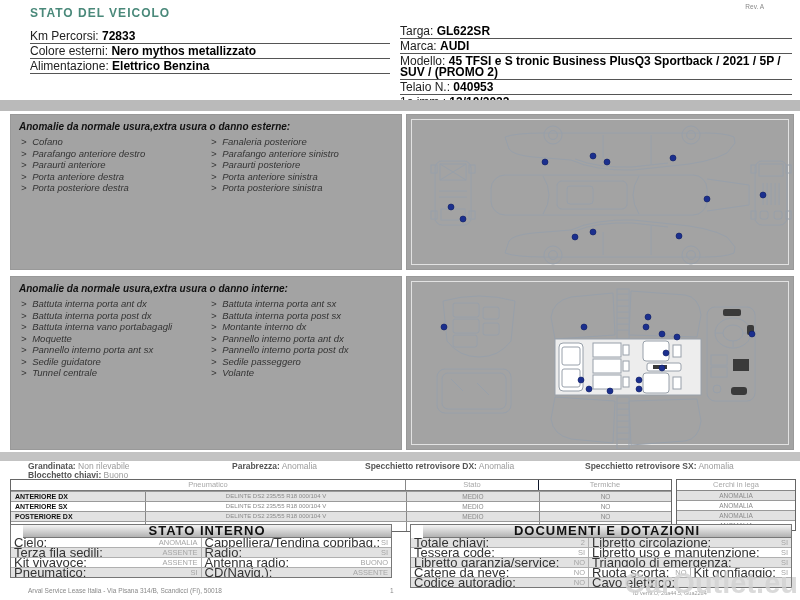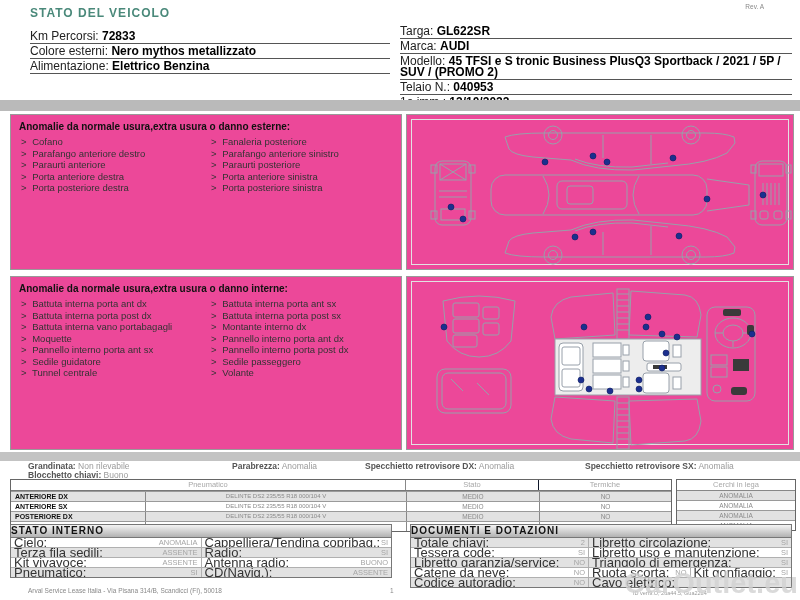--- a/index.html
+++ b/index.html
@@ -11,21 +11,21 @@
   #rev{right:36px;top:3px;font-size:6.5px;color:#888;}
   #hleft{left:30px;top:31px;width:360px;}
   #hright{left:400px;top:26px;width:392px;}
   .hfield{border-bottom:1px solid #555;padding-bottom:1px;margin-bottom:2px;font-size:12px;line-height:11px;color:#222;}
   .hfield b{color:#000;}
   
   .graybar{left:0;width:800px;background:#bababa;}
   #bar1{top:100px;height:11px;}
   #bar2{top:452px;height:9px;background:#c3c3c3;}
   
-  .panel{position:absolute;background:#ec4899;border:1px solid #999;}
+  .panel{position:absolute;background:#a3a3a3;border:1px solid #999;font-style:italic;}
   #ext-panel{left:10px;top:114px;width:390px;height:154px;}
   #ext-diagram{left:406px;top:114px;width:386px;height:154px;}
   #int-panel{left:10px;top:276px;width:390px;height:172px;}
   #int-diagram{left:406px;top:276px;width:386px;height:172px;}
   .diagram-inner{position:absolute;inset:4px;border:1px solid #e2e2e2;}
   .panel-title{font-weight:bold;font-size:10px;color:#111;margin:6px 8px 4px;}
   .anom-cols{display:flex;margin:0 0 0 10px;}
   .anom-col{width:190px;font-size:9.5px;line-height:11.5px;color:#333;}
   .anom-item .chev{margin-right:3px;}
   svg{position:absolute;inset:0;width:100%;height:100%;}
@@ -51,22 +51,22 @@
   .tterm{flex:1;font-size:6.5px;color:#8a8a8a;text-align:center;border-left:1px solid #888;}
   #cerchi-table{left:676px;top:479px;width:118px;border:1px solid #666;background:#fff;}
   .chead{height:10px;line-height:10px;color:#a8a8a8;font-size:7.5px;text-align:center;border-bottom:1px solid #888;}
   .crow{height:9px;line-height:9px;font-size:6.5px;color:#8a8a8a;text-align:center;border-top:1px solid #9a9a9a;}
   .crow:first-child{border-top:none;}
   .shade{background:#e2e2e2;}
   
   .kvtable{position:absolute;border:1px solid #777;background:#fff;}
   #stato-interno{left:10px;top:524px;width:380px;}
   #documenti{left:410px;top:524px;width:380px;}
-  .kvtitle{height:12px;line-height:12px;font-weight:bold;font-size:10px;letter-spacing:1px;
-           background:linear-gradient(#f4f4f4,#b2b2b2);border-bottom:1px solid #777;color:#111;}
+  .kvtitle{height:12px;line-height:12px;text-align:center;font-weight:bold;font-size:13px;letter-spacing:1px;
+           background:linear-gradient(#f4f4f4,#b2b2b2);border-bottom:1px solid #777;color:#111;margin-left:12px;}
   .kvrow{display:flex;height:9px;border-top:1px solid #b0b0b0;}
   .kvrow:first-of-type{border-top:none;}
   .kvcell{flex:1;display:flex;justify-content:space-between;align-items:center;border-left:1px solid #b0b0b0;
           padding:0 3px;overflow:hidden;white-space:nowrap;}
   .kvcell:first-child{border-left:none;}
   .cL{flex:0 0 45%;}
   .cR{flex:1;}
   .kvlabel{font-size:13px;color:#333;}
   .kvvalue{font-size:7.5px;color:#a6a6a6;}
   .splitwrap{padding:0;}

